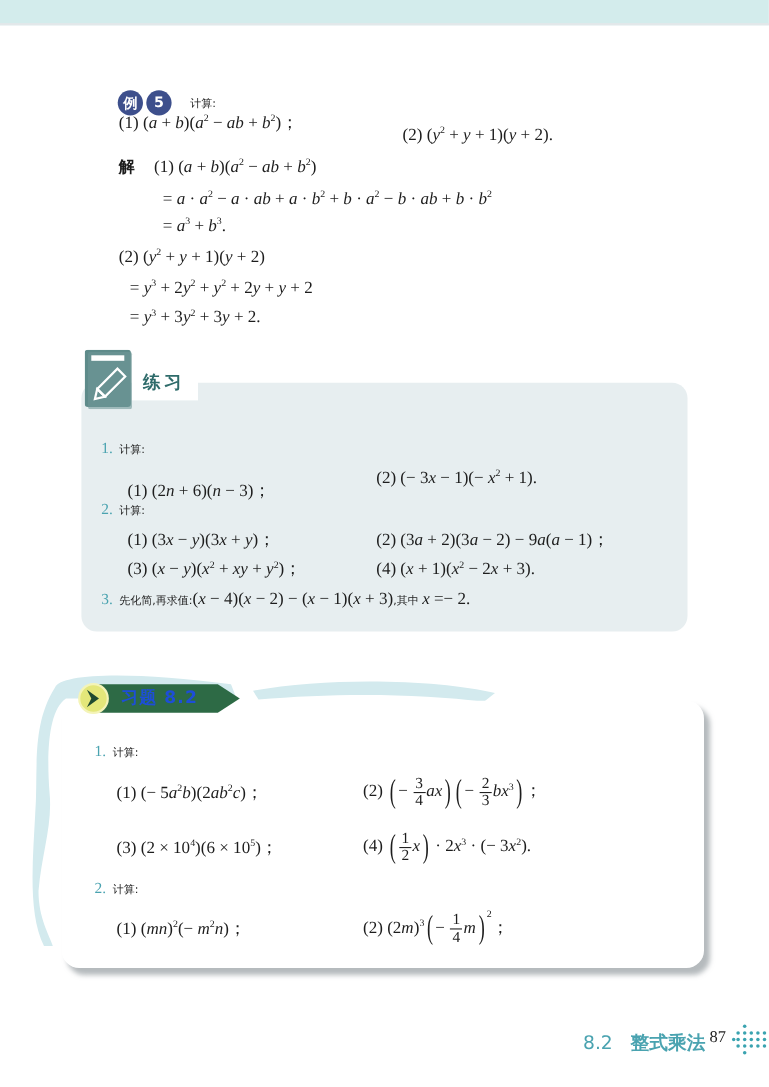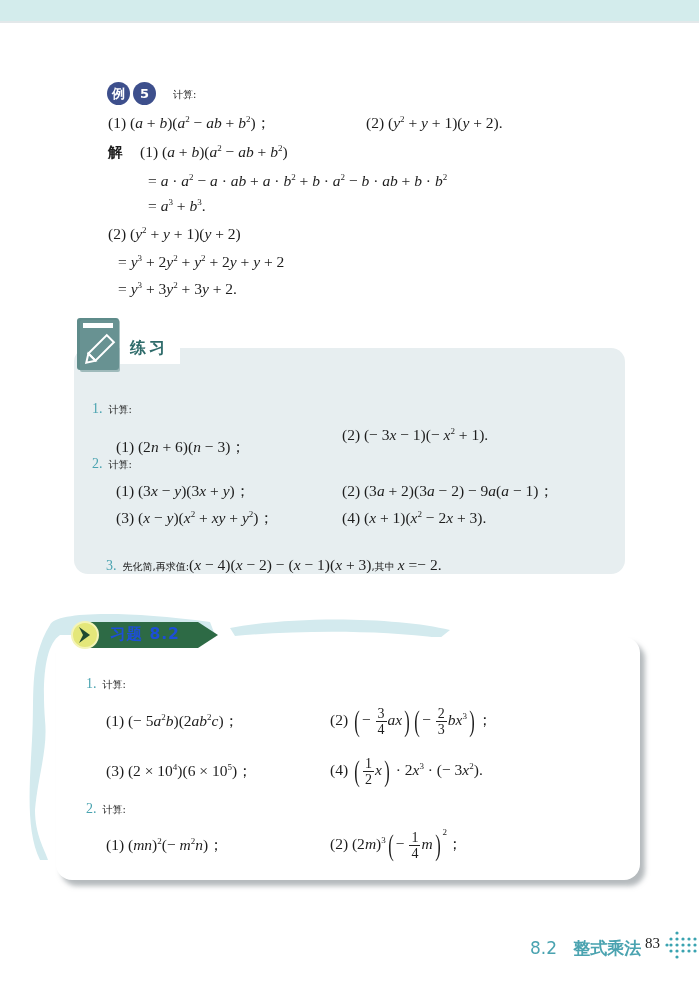--- a/index.html
+++ b/index.html
@@ -54,21 +54,21 @@
 <body>
 
 <div class="top-band"></div>
 
 <div class="ex-badge">
   <div class="circ">例</div>
   <div class="circ">5</div>
 </div>
 <div class="line cjk" style="left:173px; top:85px;">计算:</div>
 
-<div class="line m" style="left:108px; top:113px;text-align:right;">(1) (<i>a</i> + <i>b</i>)(<i>a</i><sup>2</sup> − <i>ab</i> + <i>b</i><sup>2</sup>)；</div>
+<div class="line m" style="left:108px; top:102px;text-align:right;">(1) (<i>a</i> + <i>b</i>)(<i>a</i><sup>2</sup> − <i>ab</i> + <i>b</i><sup>2</sup>)；</div>
 <div class="line m" style="left:366px; top:113px;">(2) (<i>y</i><sup>2</sup> + <i>y</i> + 1)(<i>y</i> + 2).</div>
 
 <div class="line bold-cjk" style="left:108px; top:142px;">解</div>
 <div class="line m" style="left:140px; top:142px;">(1) (<i>a</i> + <i>b</i>)(<i>a</i><sup>2</sup> − <i>ab</i> + <i>b</i><sup>2</sup>)</div>
 <div class="line m" style="left:148px; top:171px;">= <i>a</i> · <i>a</i><sup>2</sup> − <i>a</i> · <i>ab</i> + <i>a</i> · <i>b</i><sup>2</sup> + <i>b</i> · <i>a</i><sup>2</sup> − <i>b</i> · <i>ab</i> + <i>b</i> · <i>b</i><sup>2</sup></div>
 <div class="line m" style="left:148px; top:196px;">= <i>a</i><sup>3</sup> + <i>b</i><sup>3</sup>.</div>
 
 <div class="line m" style="left:108px; top:224px;">(2) (<i>y</i><sup>2</sup> + <i>y</i> + 1)(<i>y</i> + 2)</div>
 <div class="line m" style="left:118px; top:252px;">= <i>y</i><sup>3</sup> + 2<i>y</i><sup>2</sup> + <i>y</i><sup>2</sup> + 2<i>y</i> + <i>y</i> + 2</div>
 <div class="line m" style="left:118px; top:279px;">= <i>y</i><sup>3</sup> + 3<i>y</i><sup>2</sup> + 3<i>y</i> + 2.</div>
@@ -93,21 +93,21 @@
 <div class="line m" style="left:342px; top:425px;">(2) (− 3<i>x</i> − 1)(− <i>x</i><sup>2</sup> + 1).</div>
 
 <div class="line" style="left:92px; top:453px;">
   <span class="num">2.</span><span class="cjk">计算:</span>
 </div>
 <div class="line m" style="left:116px; top:481px;">(1) (3<i>x</i> − <i>y</i>)(3<i>x</i> + <i>y</i>)；</div>
 <div class="line m" style="left:342px; top:481px;">(2) (3<i>a</i> + 2)(3<i>a</i> − 2) − 9<i>a</i>(<i>a</i> − 1)；</div>
 <div class="line m" style="left:116px; top:508px;">(3) (<i>x</i> − <i>y</i>)(<i>x</i><sup>2</sup> + <i>xy</i> + <i>y</i><sup>2</sup>)；</div>
 <div class="line m" style="left:342px; top:508px;">(4) (<i>x</i> + 1)(<i>x</i><sup>2</sup> − 2<i>x</i> + 3).</div>
 
-<div class="line" style="left:106px; top:535px;margin-top:20px;">
+<div class="line" style="left:92px; top:535px;">
   <span class="num">3.</span><span class="cjk">先化简,再求值:</span><span class="m">(<i>x</i> − 4)(<i>x</i> − 2) − (<i>x</i> − 1)(<i>x</i> + 3)</span><span class="cjk">,其中 </span><span class="m"><i>x</i> =− 2.</span>
 </div>
 
 <svg class="swoosh" viewBox="0 0 699 300">
   <path d="M50,25 C55,12 120,10 210,22 L215,35 L60,35 C45,45 42,80 45,120 C48,150 38,175 35,210 C35,235 45,250 48,260 L40,260 C25,230 30,180 32,140 C35,100 28,60 50,25 Z" fill="#d3eaee"></path>
   <path d="M230,28 C300,15 400,18 450,30 L440,38 C380,30 300,30 235,36 Z" fill="#d3eaee"></path>
 </svg>
 <div class="ex-box"></div>
 <svg class="ex-header" viewBox="0 0 150 28">
   <polygon points="16,1 128,1 148,14 128,27 16,27" fill="#2d6a45"></polygon>
@@ -139,21 +139,21 @@
 <div class="line m" style="left:106px; top:835px;">(1) (<i>mn</i>)<sup>2</sup>(− <i>m</i><sup>2</sup><i>n</i>)；</div>
 <div class="line m" style="left:330px; top:824px; line-height:40px;">(2) (2<i>m</i>)<sup>3</sup><span class="big">(</span>− <span class="frac">
       <span class="n">1</span>
       <span>4</span>
     </span><i>m</i><span class="big">)</span><sup style="vertical-align:14px;">2</sup>；</div>
 
 <div class="footer">
   <span>8.2</span>
   &nbsp;&nbsp;<span style="font-weight:bold;">整式乘法</span>
 </div>
-<div class="page-num">83</div>
+<div class="page-num">87</div>
 <svg class="dots" width="34" height="30" viewBox="0 0 34 30">
   <g fill="#3aa3b0">
     <circle cx="12" cy="3" r="1.6"></circle>
     <circle cx="6" cy="9" r="1.6"></circle>
       <circle cx="12" cy="9" r="1.6"></circle>
       <circle cx="18" cy="9" r="1.6"></circle>
       <circle cx="24" cy="9" r="1.6"></circle>
       <circle cx="30" cy="9" r="1.6"></circle>
     <circle cx="2" cy="15" r="1.6"></circle>
       <circle cx="6" cy="15" r="1.6"></circle>

